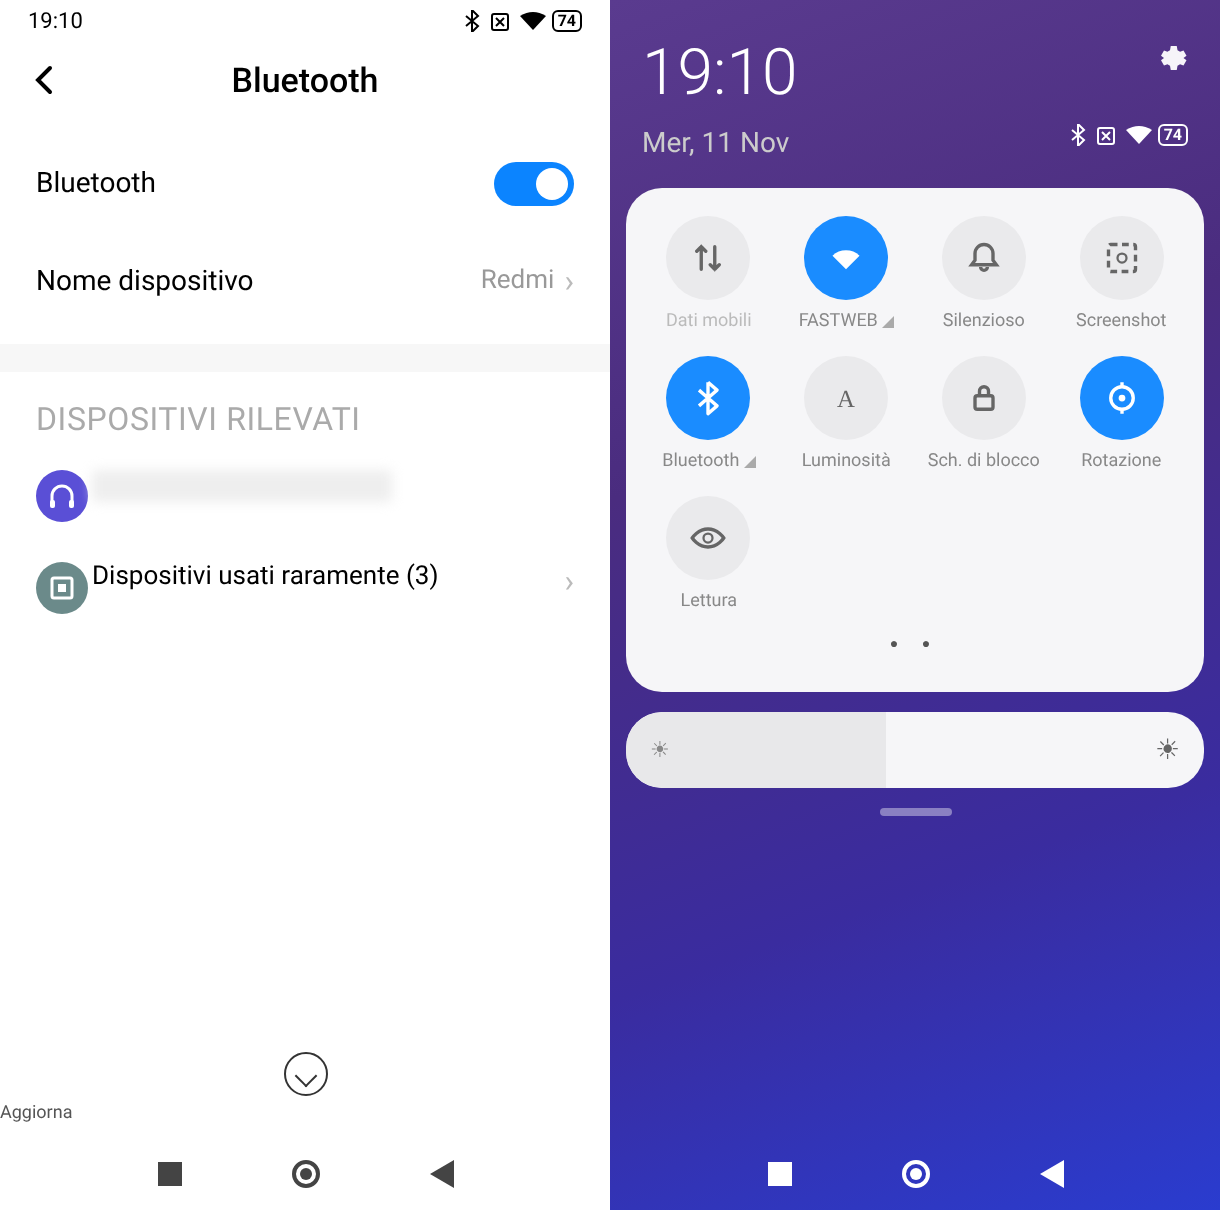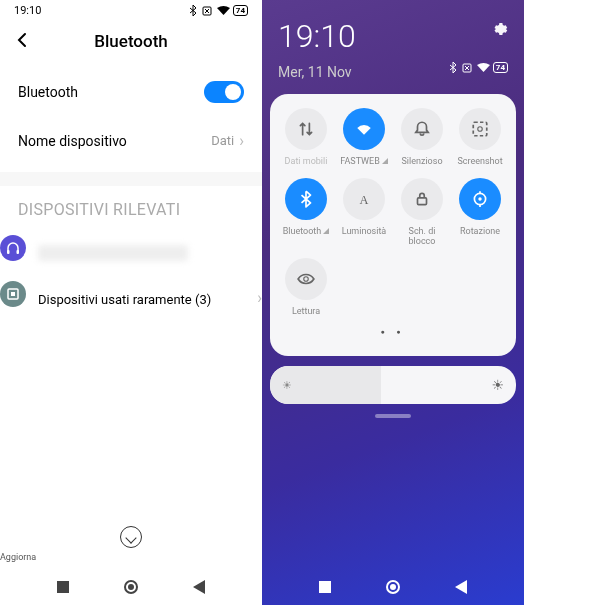--- a/index.html
+++ b/index.html
@@ -1,17 +1,17 @@
 <!DOCTYPE html>
 <html><head>
 <meta charset="utf-8">
 <style>
 * { box-sizing: border-box; margin: 0; padding: 0; }
 body { font-family: -apple-system, BlinkMacSystemFont, 'Segoe UI', Roboto, sans-serif; background: #fff; width: 610px; height: 605px; overflow: hidden; }
-.container { display: flex; width: 524px; height: 605px; }
+.container { display: flex; width: 610px; height: 605px; }
 .panel { height: 605px; position: relative; }
 .left-panel { width: 305px; background: #fff; }
 .right-panel { width: 305px; background: linear-gradient(160deg, #5a3b8f 0%, #4a2c7f 35%, #3a2c9f 70%, #2a3ccf 100%); }
 
 
 .status-bar-l { display: flex; justify-content: space-between; align-items: center; padding: 4px 14px; font-size: 11px; color: #000; }
 .status-right { display: flex; align-items: center; gap: 3px; }
 .status-right svg { display: block; }
 
 .header-l { display: flex; align-items: center; padding: 8px 14px 14px; position: relative; }
@@ -21,21 +21,21 @@
 .setting-row { display: flex; justify-content: space-between; align-items: center; padding: 14px 18px; }
 .setting-label { font-size: 14px; color: #000; }
 .setting-value { font-size: 13px; color: #999; display: flex; align-items: center; gap: 5px; }
 
 .toggle { width: 40px; height: 22px; border-radius: 11px; background: #0b84ff; position: relative; }
 .toggle::after { content: ''; position: absolute; width: 16px; height: 16px; border-radius: 50%; background: #fff; top: 3px; right: 3px; }
 
 .section-divider { height: 14px; background: #f7f7f7; margin: 8px 0; }
 .section-hdr { font-size: 16px; color: #aaa; padding: 6px 18px; letter-spacing: 0.3px; }
 
-.device-row { display: flex; align-items: flex-end; padding: 10px 0; gap: 12px; }
+.device-row { display: flex; align-items: flex-start; padding: 10px 18px; gap: 2px; }
 .device-icon { width: 26px; height: 26px; border-radius: 50%; display: flex; align-items: center; justify-content: center; color: #fff; font-size: 13px; flex-shrink: 0; }
 .device-icon.hp { background: #5a4fd6; }
 .device-icon.rare { background: #6b8a8a; }
 .device-name { font-size: 13px; color: #000; flex: 1; }
 .blurred { filter: blur(3px); background: #eee; height: 16px; width: 150px; border-radius: 2px; }
 .chevron { color: #bbb; font-size: 16px; }
 
 .refresh-area { position: absolute; bottom: 43px; left: 0; right: 0; text-align: left; }
 .refresh-icon { width: 22px; height: 22px; margin: 0 auto 4px; border: 1.5px solid #333; border-radius: 50%; position: relative; }
 .refresh-icon::before { content: ''; position: absolute; width: 7px; height: 7px; border-left: 1.5px solid #333; border-bottom: 1.5px solid #333; transform: rotate(-45deg); top: 7px; left: 6px; }
@@ -108,21 +108,21 @@
     </div>
 
     <div class="setting-row">
       <span class="setting-label">Bluetooth</span>
       <div class="toggle"></div>
     </div>
 
     <div class="setting-row">
       <span class="setting-label">Nome dispositivo</span>
       <span class="setting-value">
-        <span>Dati</span>
+        <span>Redmi</span>
         <span class="chevron">›</span>
       </span>
     </div>
 
     <div class="section-divider"></div>
     <div class="section-hdr">DISPOSITIVI RILEVATI</div>
 
     <div class="device-row">
       <div class="device-icon hp">
         <svg width="14" height="14" viewBox="0 0 14 14">

